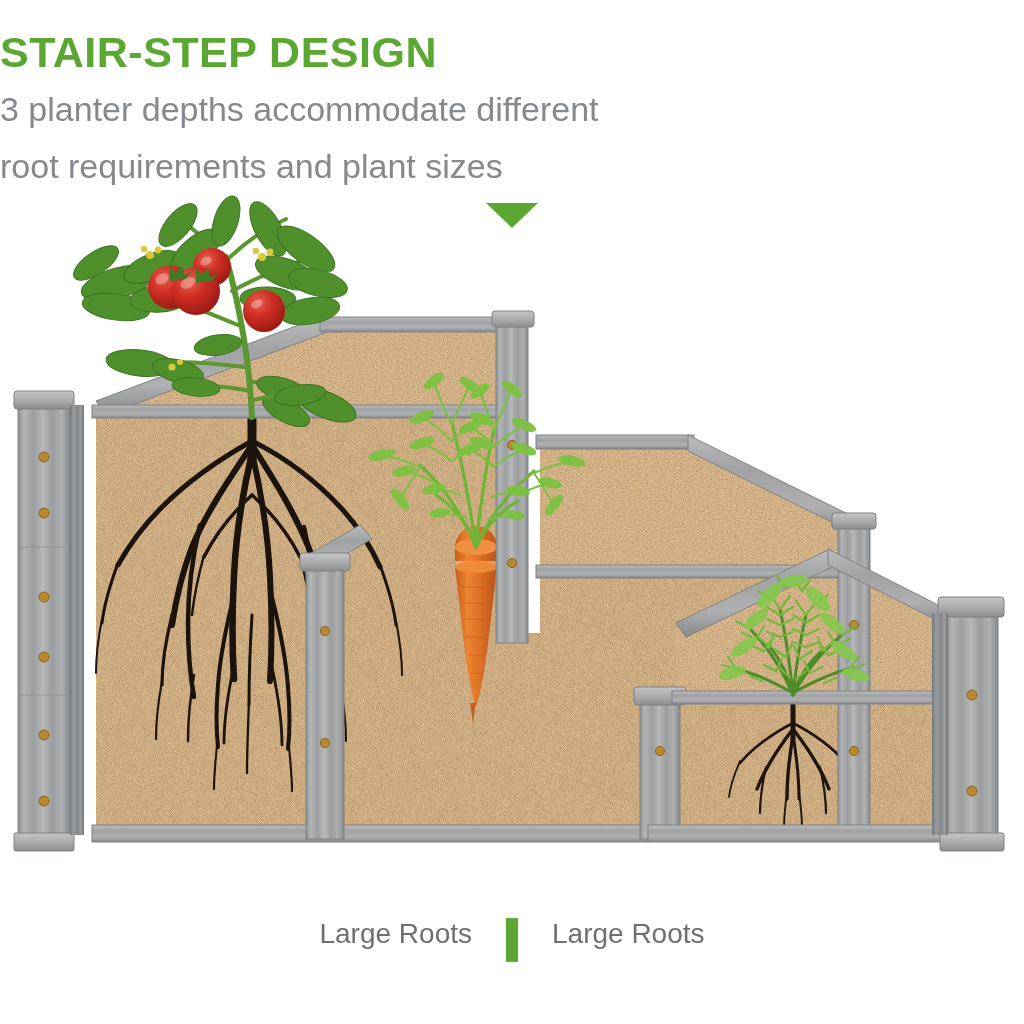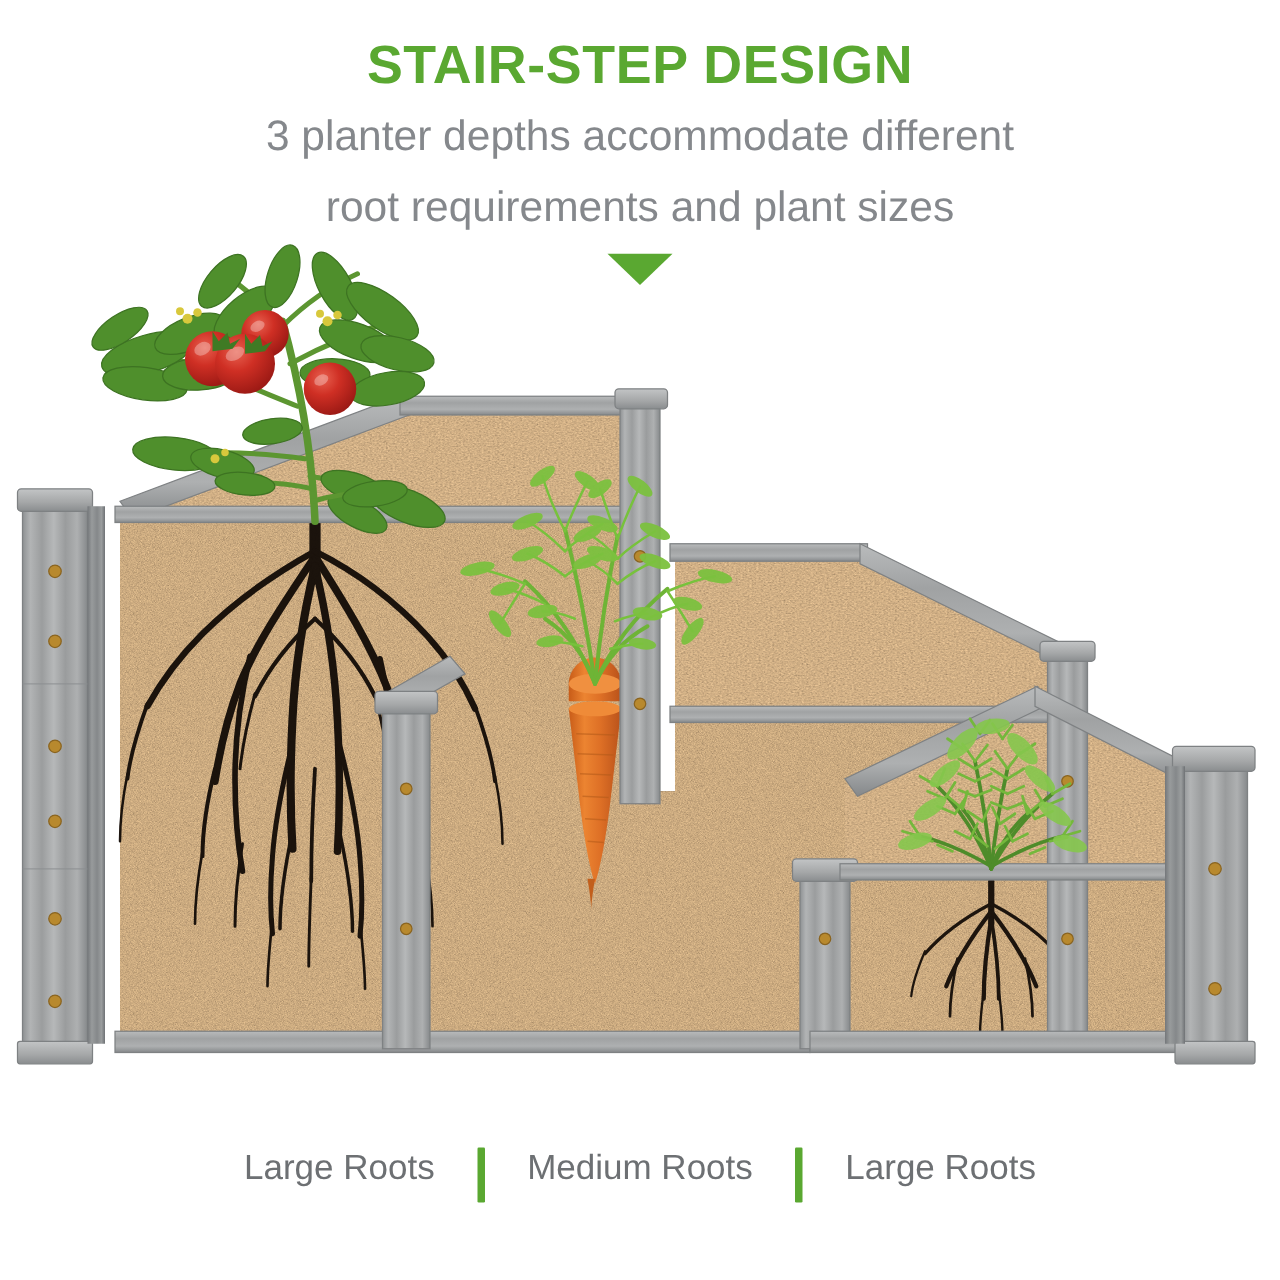--- a/index.html
+++ b/index.html
@@ -6,21 +6,21 @@
   body{
     width:1024px;height:1024px;
     background:#ffffff;
     font-family:"Liberation Sans",sans-serif;
     overflow:hidden;
     position:relative;
   }
   #stage{position:relative;width:1024px;height:1024px;background:#fff;}
 
   
-  .hdr{position:absolute;left:0;top:0;width:1024px;text-align:center;}
+  .hdr{position:absolute;left:0;top:0;width:1024px;}
   .hdr-title{
     font-size:43px;font-weight:bold;letter-spacing:.5px;
     color:#5aa831;margin:0;padding-top:30px;line-height:1.05;
   }
   .hdr-sub{
     font-size:34px;color:#85888c;line-height:1.32;
     margin:0;padding-top:12px;font-weight:400;
   }
   .arrow-wrap{margin-top:14px;height:30px;}
   .arrow-dn{
@@ -533,18 +533,17 @@
         <ellipse cx="856" cy="480" rx="14" ry="6" transform="rotate(16 856 480)"></ellipse>
       </g>
     </g>
 
   </svg>
   </div>
 
   <div class="ftr">
     <div class="ftr-item">Large Roots</div>
     <div class="ftr-div"></div>
-    <div class="ftr-item">Medium Roots</div>
     <div class="ftr-div"></div>
     <div class="ftr-item">Large Roots</div>
   </div>
 
 </div>
 
 </body></html>

